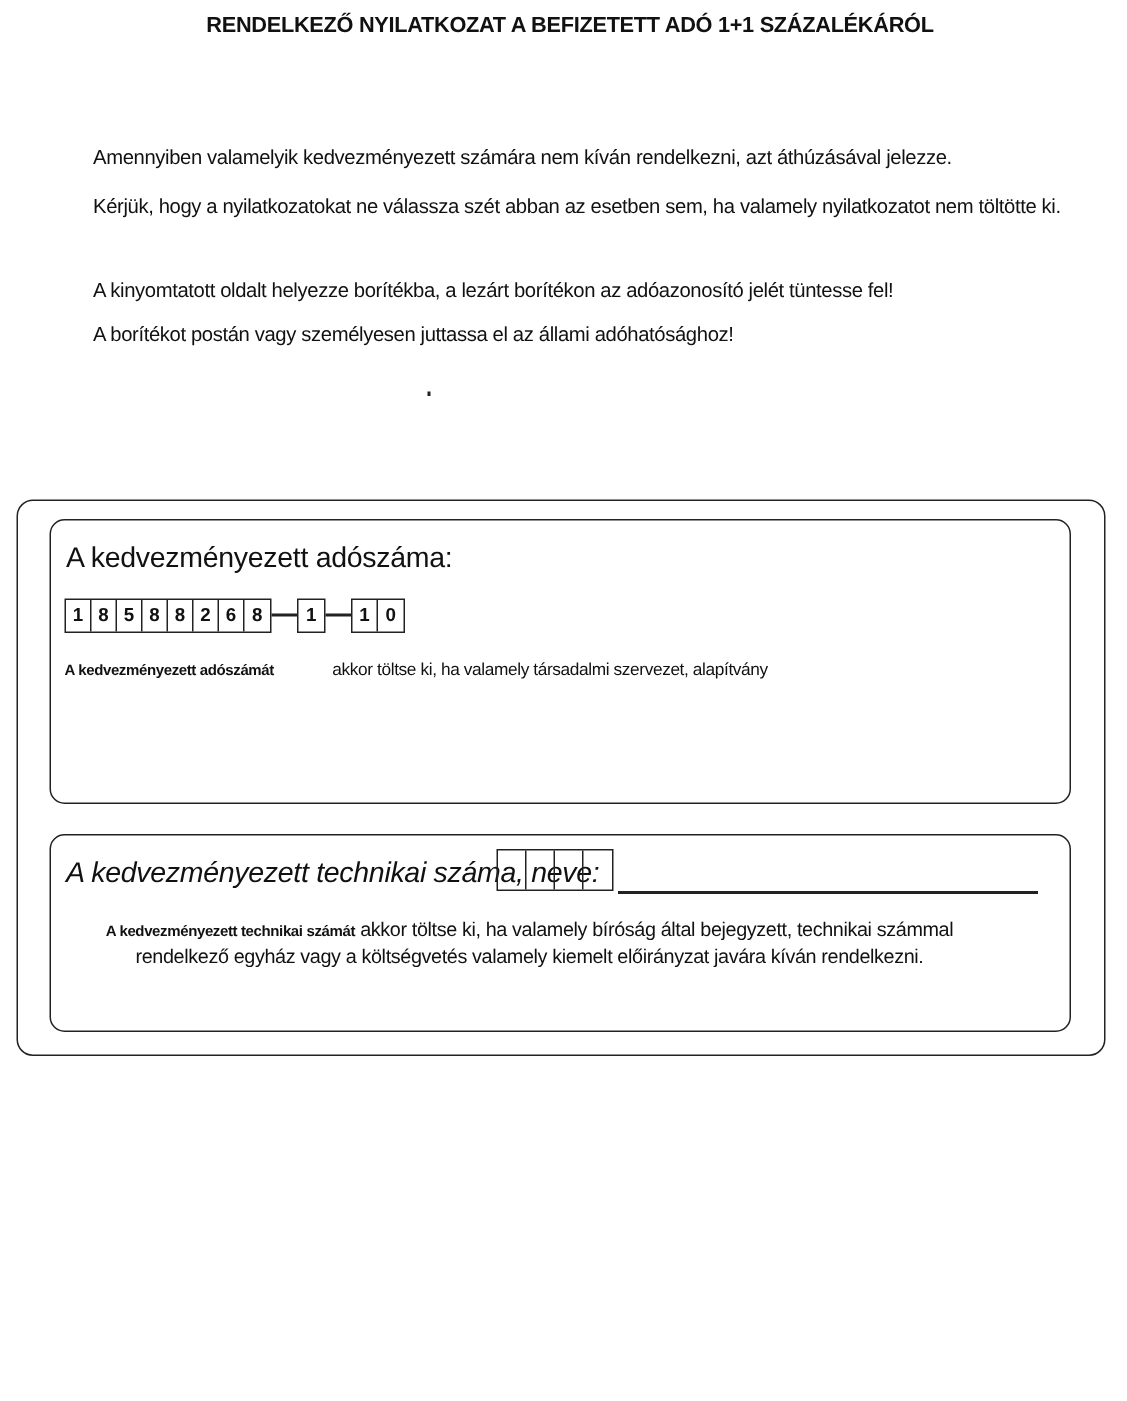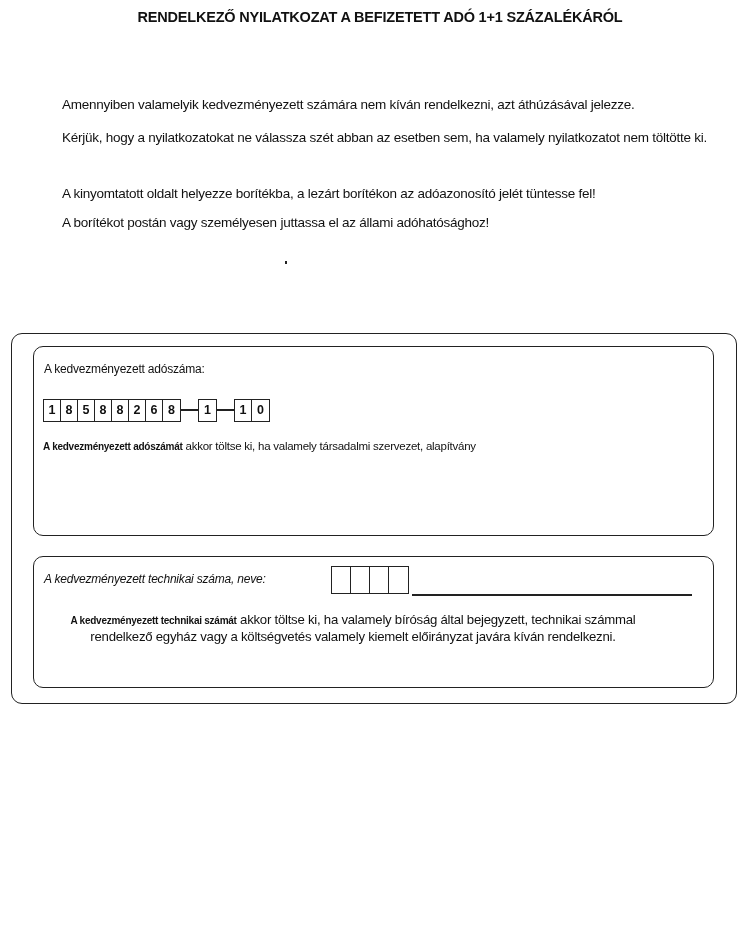--- a/index.html
+++ b/index.html
@@ -21,34 +21,34 @@
     position: absolute; left: 11px; top: 333px; width: 726px; height: 371px;
     border: 1.5px solid #222; border-radius: 11px; box-sizing: border-box;
   }
   .inner-box {
     position: absolute; left: 33px; width: 681px;
     border: 1.5px solid #222; border-radius: 10px; box-sizing: border-box;
   }
   .box1 { top: 346px; height: 190px; }
   .box2 { top: 556px; height: 132px; }
 
-  .label { position: absolute; font-size: 12px; letter-spacing: -0.2px; white-space: nowrap; text-align: right; }
+  .label { position: absolute; font-size: 19px; letter-spacing: -0.2px; white-space: nowrap; text-align: right; }
   .digits { position: absolute; left: 43px; top: 397px; height: 26px; display: flex; align-items: center; }
   .dg-group { display: flex; border: 1.6px solid #222; height: 23px; box-sizing: border-box; }
   .dg {
     width: 17px; height: 100%; box-sizing: border-box; border-right: 1.4px solid #222;
     display: flex; align-items: center; justify-content: center;
     font-weight: bold; font-size: 12.5px;
   }
   .dg:last-child { border-right: none; }
   .dash { width: 17px; height: 1.5px; background: #222; }
 
   .para { position: absolute; left: 43px; font-size: 13.2px; line-height: 16px; letter-spacing: -0.25px; width: 670px; }
   .para b { font-size: 10px; }
-  .para .small { font-size: 11.5px; }
+  .para .small { font-size: 11.5px; margin-left: 36px; }
 
   .tech-boxes { position: absolute; left: 331px; top: 566px; display: flex; border: 1.4px solid #222; height: 28px; box-sizing: border-box; }
   .tb { width: 19px; height: 100%; border-right: 1.4px solid #222; box-sizing: border-box; }
   .tb:last-child { border-right: none; }
   .name-line { position: absolute; left: 412px; top: 594px; width: 280px; height: 1.5px; background: #222; }
 </style>
 </head>
 <body>
 
 <div class="title">RENDELKEZŐ NYILATKOZAT A BEFIZETETT ADÓ 1+1 SZÁZALÉKÁRÓL</div>

